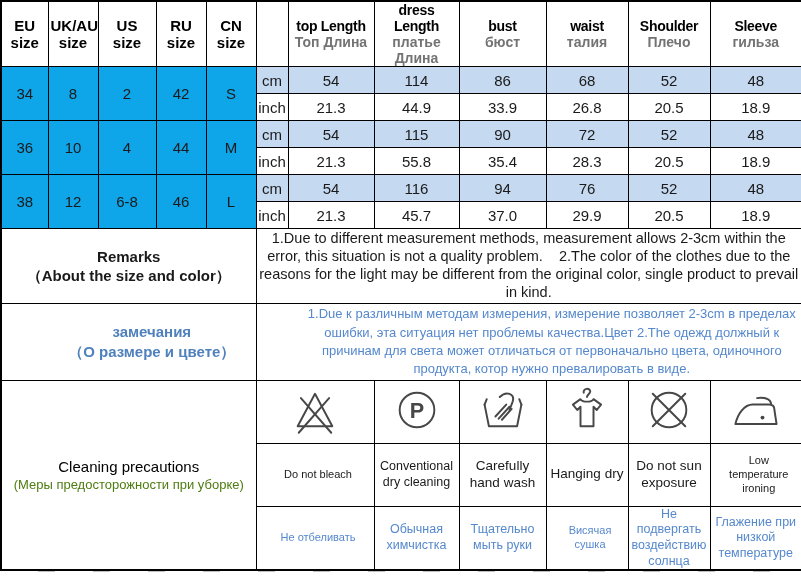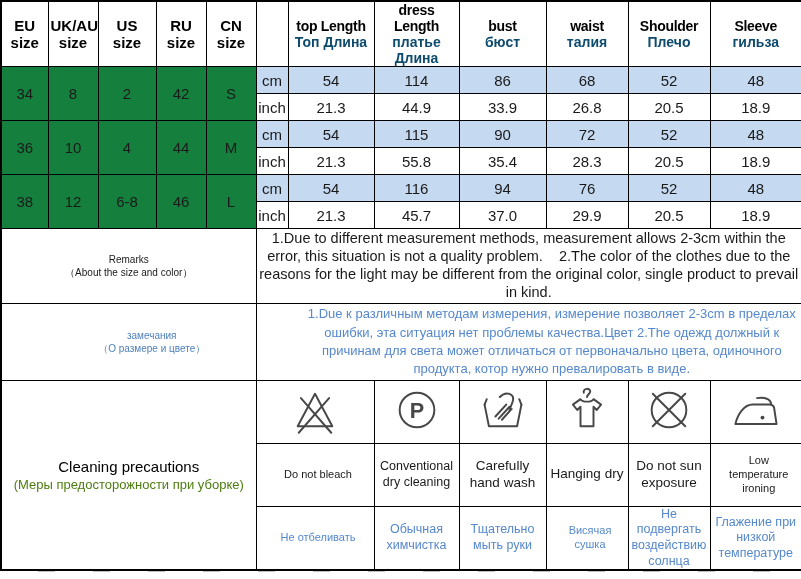--- a/index.html
+++ b/index.html
@@ -2,31 +2,31 @@
 <html><head>
 <meta charset="utf-8">
 <style>
   html,body{margin:0;padding:0;background:#fff;}
   body{width:801px;height:579px;font-family:"Liberation Sans","DejaVu Sans",sans-serif;color:#1a1a1a;}
   table.size-chart{border-collapse:collapse;table-layout:fixed;width:801px;border:2px solid #000;}
   td,th{border:1.5px solid #000;padding:0 2px;text-align:center;vertical-align:middle;overflow:hidden;font-weight:normal;}
   
   tr.header-row th{height:59px;}
   .hdr-en{font-weight:bold;font-size:15px;color:#000;line-height:1.15;}
-  .hdr-ru{font-weight:bold;font-size:14px;color:#0c4a6e;line-height:1.15;}
+  .hdr-ru{font-weight:bold;font-size:14px;color:#737373;line-height:1.15;}
   th.measure .hdr-en{font-size:14px;letter-spacing:-0.3px;}
   
   tr.cm-row td, tr.inch-row td{height:26px;font-size:15px;}
-  td.size-cell{font-size:15px;background:#15803d;}
+  td.size-cell{font-size:15px;background:#0ea5e9;}
   tr.cm-row td.fill{background:#c5d9f1;}
   td.unit{font-size:13px;padding:0;}
   
   tr.remarks-row td{height:70px;}
   tr.remarks-ru-row td{height:74px;padding-left:48px;}
-  .label-stack{font-size:10px;line-height:1.3;}
+  .label-stack{font-size:15px;line-height:1.3;font-weight:bold;}
   .label-stack.blue{color:#4f81bd;}
   td.remarks-text{font-size:14.5px;line-height:1.23;white-space:pre-wrap;padding:1px 2px;}
   td.remarks-text.blue{font-size:13px;color:#5588cc;line-height:1.4;}
   
   tr.icons-row td{height:62px;}
   tr.clean-en-row td{height:62px;font-size:12.5px;line-height:1.25;}
   tr.clean-ru-row td{height:61px;font-size:12.5px;line-height:1.25;color:#5588cc;}
   tr.clean-en-row td.big, tr.clean-ru-row td.big{font-size:11px;padding-left:8px;}
   tr.clean-en-row td.med{font-size:13.5px;}
   .clean-label-en{font-size:15px;color:#000;}

